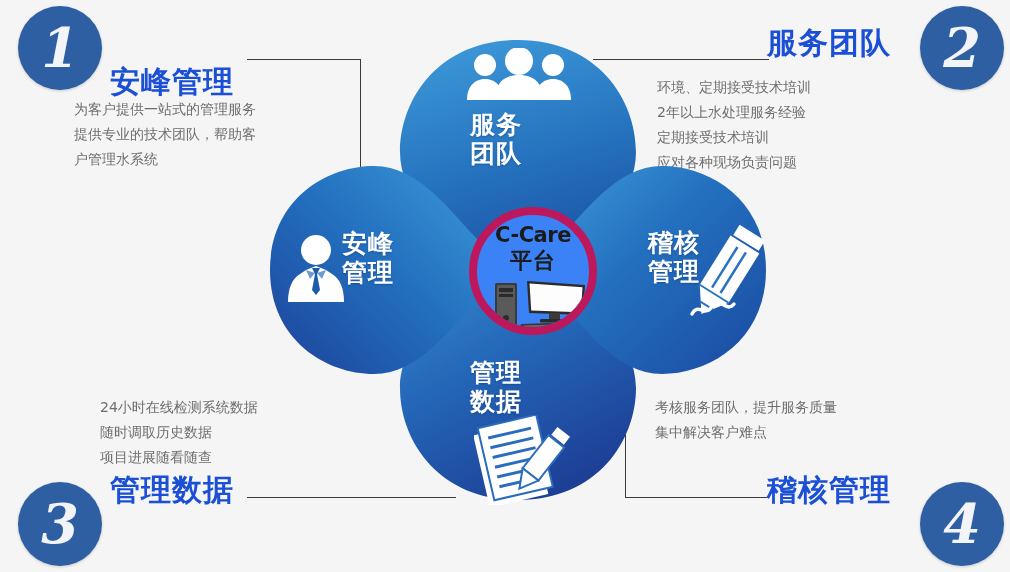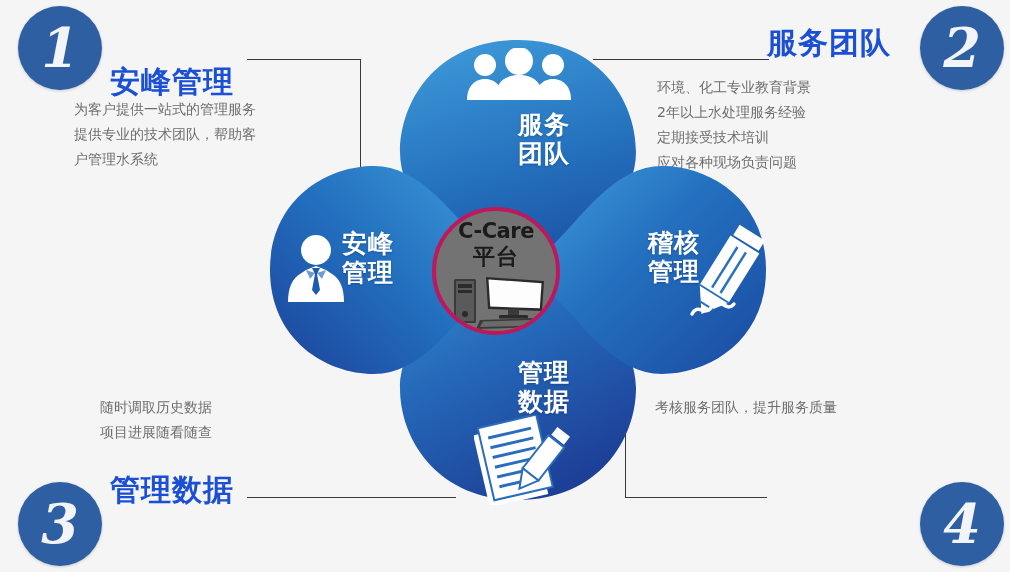--- a/index.html
+++ b/index.html
@@ -78,45 +78,45 @@
   #flower{position:absolute;left:258px;top:20px;width:520px;height:500px;}
   #flower svg{display:block;width:520px;height:500px;}
 
   
   .petal-label{
     position:absolute;
     color:#ffffff;
     font-weight:bold;
     font-size:25px;
     line-height:29px;
-    text-align:right;
+    text-align:left;
     letter-spacing:1px;
     text-shadow:0 1px 2px rgba(0,40,90,.35);
     white-space:pre-line;
     user-select:none;
   }
   #lbl-top{left:470px;top:110px;width:100px;}
   #lbl-bottom{left:470px;top:358px;width:100px;}
   #lbl-left{left:342px;top:229px;width:100px;text-align:left;}
   #lbl-right{left:617px;top:228px;width:100px;text-align:left;margin-left:31px;}
 
   .petal-icon{position:absolute;pointer-events:none;}
   #ico-top{left:463px;top:48px;width:112px;height:52px;}
   #ico-left{left:286px;top:232px;width:60px;height:72px;}
   #ico-right{left:686px;top:222px;width:86px;height:106px;}
   #ico-bottom{left:474px;top:415px;width:96px;height:90px;}
 
   
   #hub{
     position:absolute;
-    left:432px;top:207px;
+    left:469px;top:207px;
     width:128px;height:128px;
     border-radius:50%;
-    background:#737373;
-    border:4px solid #be185d;
+    background:#3b82f6;
+    border:8px solid #be185d;
     box-sizing:border-box;
     overflow:hidden;
   }
   #hub-text{
     position:absolute;left:0;top:8px;width:100%;
     text-align:center;
     color:#1b1b1b;
     font-weight:bold;
     user-select:none;
   }
@@ -145,38 +145,41 @@
   <div class="num-badge" id="badge3">
     <span>3</span>
   </div>
   <div class="num-badge" id="badge4">
     <span>4</span>
   </div>
 
   <div class="sec-title" id="title1">安峰管理</div>
   <div class="sec-title" id="title2">服务团队</div>
   <div class="sec-title" id="title3">管理数据</div>
+  <div class="sec-title" id="title4">稽核管理</div>
 
   <div class="body-list" id="body1">
     <div>为客户提供一站式的管理服务</div>
     <div>提供专业的技术团队，帮助客</div>
     <div>户管理水系统</div>
   </div>
   <div class="body-list" id="body2">
-    <div>环境、化工专业教育背景</div>
+    <div>环境、定期接受技术培训</div>
     <div>2年以上水处理服务经验</div>
     <div>定期接受技术培训</div>
     <div>应对各种现场负责问题</div>
   </div>
   <div class="body-list" id="body3">
+    <div>24小时在线检测系统数据</div>
     <div>随时调取历史数据</div>
     <div>项目进展随看随查</div>
   </div>
   <div class="body-list" id="body4">
     <div>考核服务团队，提升服务质量</div>
+    <div>集中解决客户难点</div>
   </div>
 
   <div id="flower">
     <svg viewBox="0 0 520 500" xmlns="http://www.w3.org/2000/svg">
       <defs>
         <linearGradient id="gTop" x1="0" y1="0" x2="0.25" y2="1">
           <stop offset="0%" stop-color="#3f9ddb"></stop>
           <stop offset="55%" stop-color="#2470bd"></stop>
           <stop offset="100%" stop-color="#1a4a9e"></stop>
         </linearGradient>

